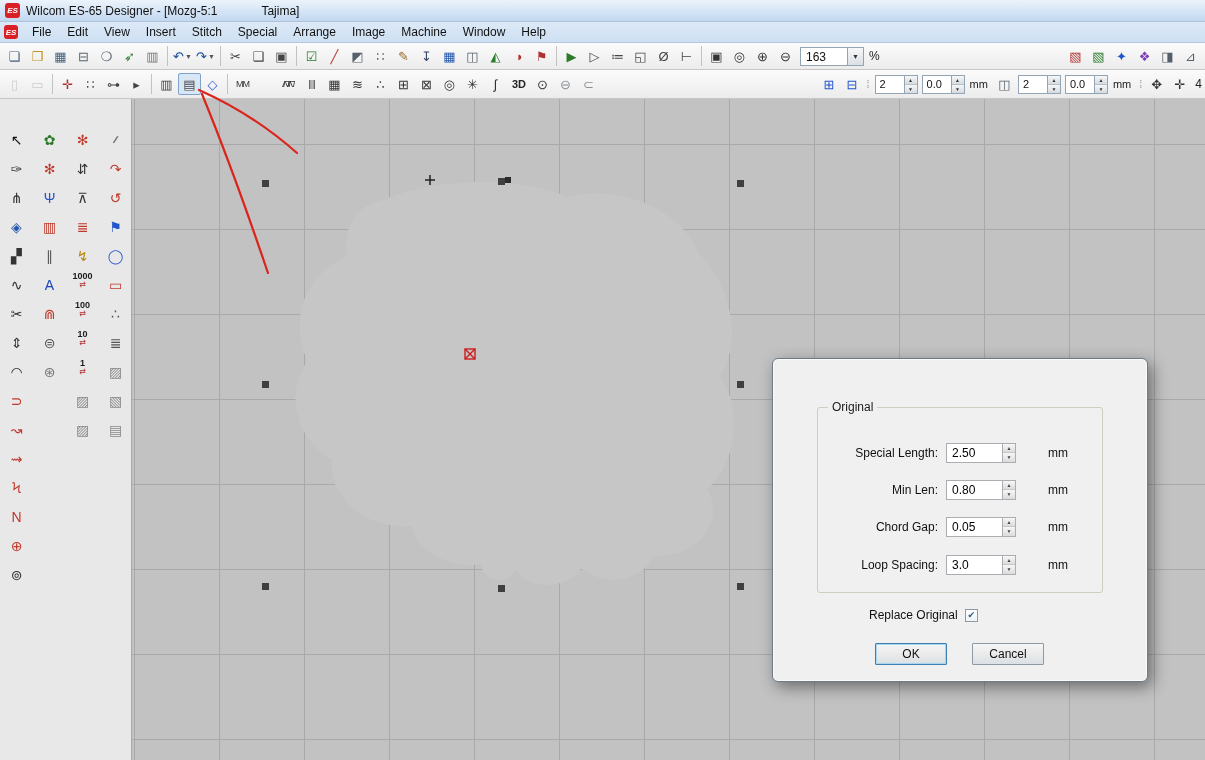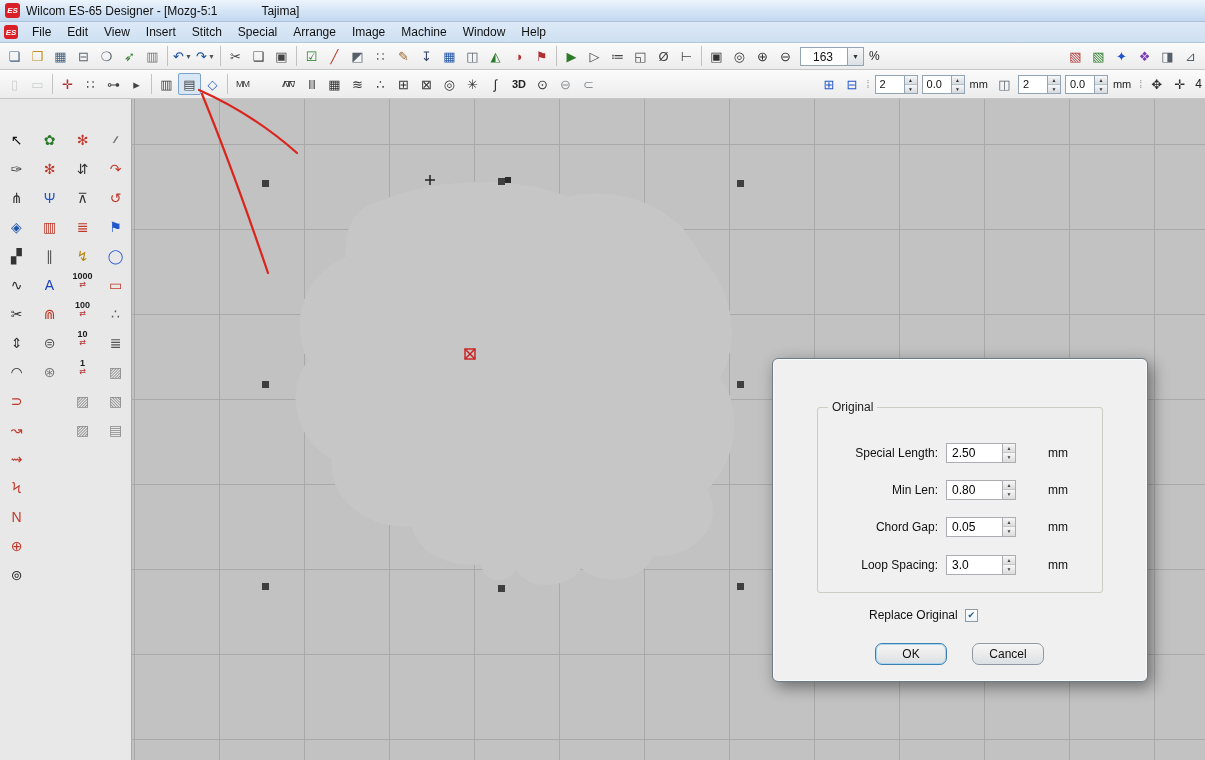--- a/index.html
+++ b/index.html
@@ -25,21 +25,21 @@
 .tb-btn .g.two{font-size:9px;letter-spacing:-1px}
 .tb-btn.pressed{border-color:#7da2ce;background:#d9e7f5}
 .tb-btn.disabled{opacity:.45}
 .tb-btn .drop{font-size:7px;color:#555;margin-left:1px}
 .sep{width:1px;height:20px;background:#c2c2c2;margin:0 3px;flex:none}
 .dotsep{color:#9a9a9a;font-size:11px;margin:0 3px;flex:none}
 .spring{flex:1}
 .t3d{width:24px;text-align:center;font-size:11px;font-weight:bold;color:#222;flex:none}
 .tail{font-size:12px;margin-left:4px;color:#222;flex:none}
 .combo{display:flex;align-items:center;margin:0 3px;flex:none}
-.combo .cval{width:48px;height:19px;background:#fff;border:1px solid #93a5b5;font-size:12px;padding:2px 12px;color:#111}
+.combo .cval{width:48px;height:19px;background:#fff;border:1px solid #93a5b5;font-size:12px;padding:2px 5px;color:#111}
 .combo .carr{width:16px;height:19px;border:1px solid #93a5b5;border-left:none;background:linear-gradient(#f6f7f8,#dbe0e5);font-size:7px;display:flex;align-items:center;justify-content:center;color:#333}
 .combo .cunit{font-size:12px;margin-left:5px;color:#222}
 .stepper{display:flex;margin:0 2px;height:19px;flex:none}
 .stepper .sval{width:30px;background:#fff;border:1px solid #93a5b5;font-size:11px;padding:1px 4px;display:flex;align-items:center;color:#111}
 .sbtns{width:13px;display:flex;flex-direction:column;border:1px solid #93a5b5;border-left:none}
 .sbtns div{flex:1;font-size:5px;display:flex;align-items:center;justify-content:center;background:linear-gradient(#f6f7f8,#d6dbe0);color:#333}
 .sbtns div+div{border-top:1px solid #b6c0c9}
 .unit{font-size:11px;margin:0 5px 0 3px;color:#222;flex:none}
 
 
@@ -67,21 +67,21 @@
 .group-label{position:absolute;top:-8px;left:10px;background:#f0f0f0;padding:0 4px;font-size:12px;color:#202020}
 .frow{position:absolute;left:0;width:100%;height:21px;display:flex;align-items:center}
 .flabel{width:120px;text-align:right;margin-right:8px;color:#101010}
 .finput{width:56px;height:20px;border:1px solid #abadb3;border-right:none;font-size:12px;padding:1px 5px;font-family:"Liberation Sans",sans-serif;background:#fff;color:#000}
 .spin{width:14px;height:20px;display:flex;flex-direction:column;border:1px solid #abadb3}
 .spin div{flex:1;font-size:5px;display:flex;align-items:center;justify-content:center;background:linear-gradient(#f7f7f7,#dcdcdc);color:#444}
 .spin div+div{border-top:1px solid #c6c6c6}
 .funit{margin-left:32px;color:#101010}
 .replace-row{position:absolute;left:0;top:249px;width:100%;display:flex;align-items:center;padding-left:96px}
 .checkbox{width:13px;height:13px;border:1px solid #8e99a3;background:linear-gradient(#fefefe,#eef3f7);display:flex;align-items:center;justify-content:center;font-size:9px;color:#2d5f8f;margin-left:7px}
-.btn{position:absolute;width:72px;height:22px;font-size:12px;font-family:"Liberation Sans",sans-serif;background:linear-gradient(#f5f5f5,#ebebeb 50%,#dbe0e4);border:1px solid #8e99a3;border-radius:7px;color:#111}
+.btn{position:absolute;width:72px;height:22px;font-size:12px;font-family:"Liberation Sans",sans-serif;background:linear-gradient(#f5f5f5,#ebebeb 50%,#dbe0e4);border:1px solid #8e99a3;border-radius:1px;color:#111}
 .btn-ok{left:102px;top:284px;border-color:#3c7fb1;box-shadow:inset 0 0 0 1px #a9d4f0}
 .btn-cancel{left:199px;top:284px}
 </style>
 </head>
 <body>
 
 <div class="app">
 
   <div class="titlebar">
     <span class="logo">ES</span>

